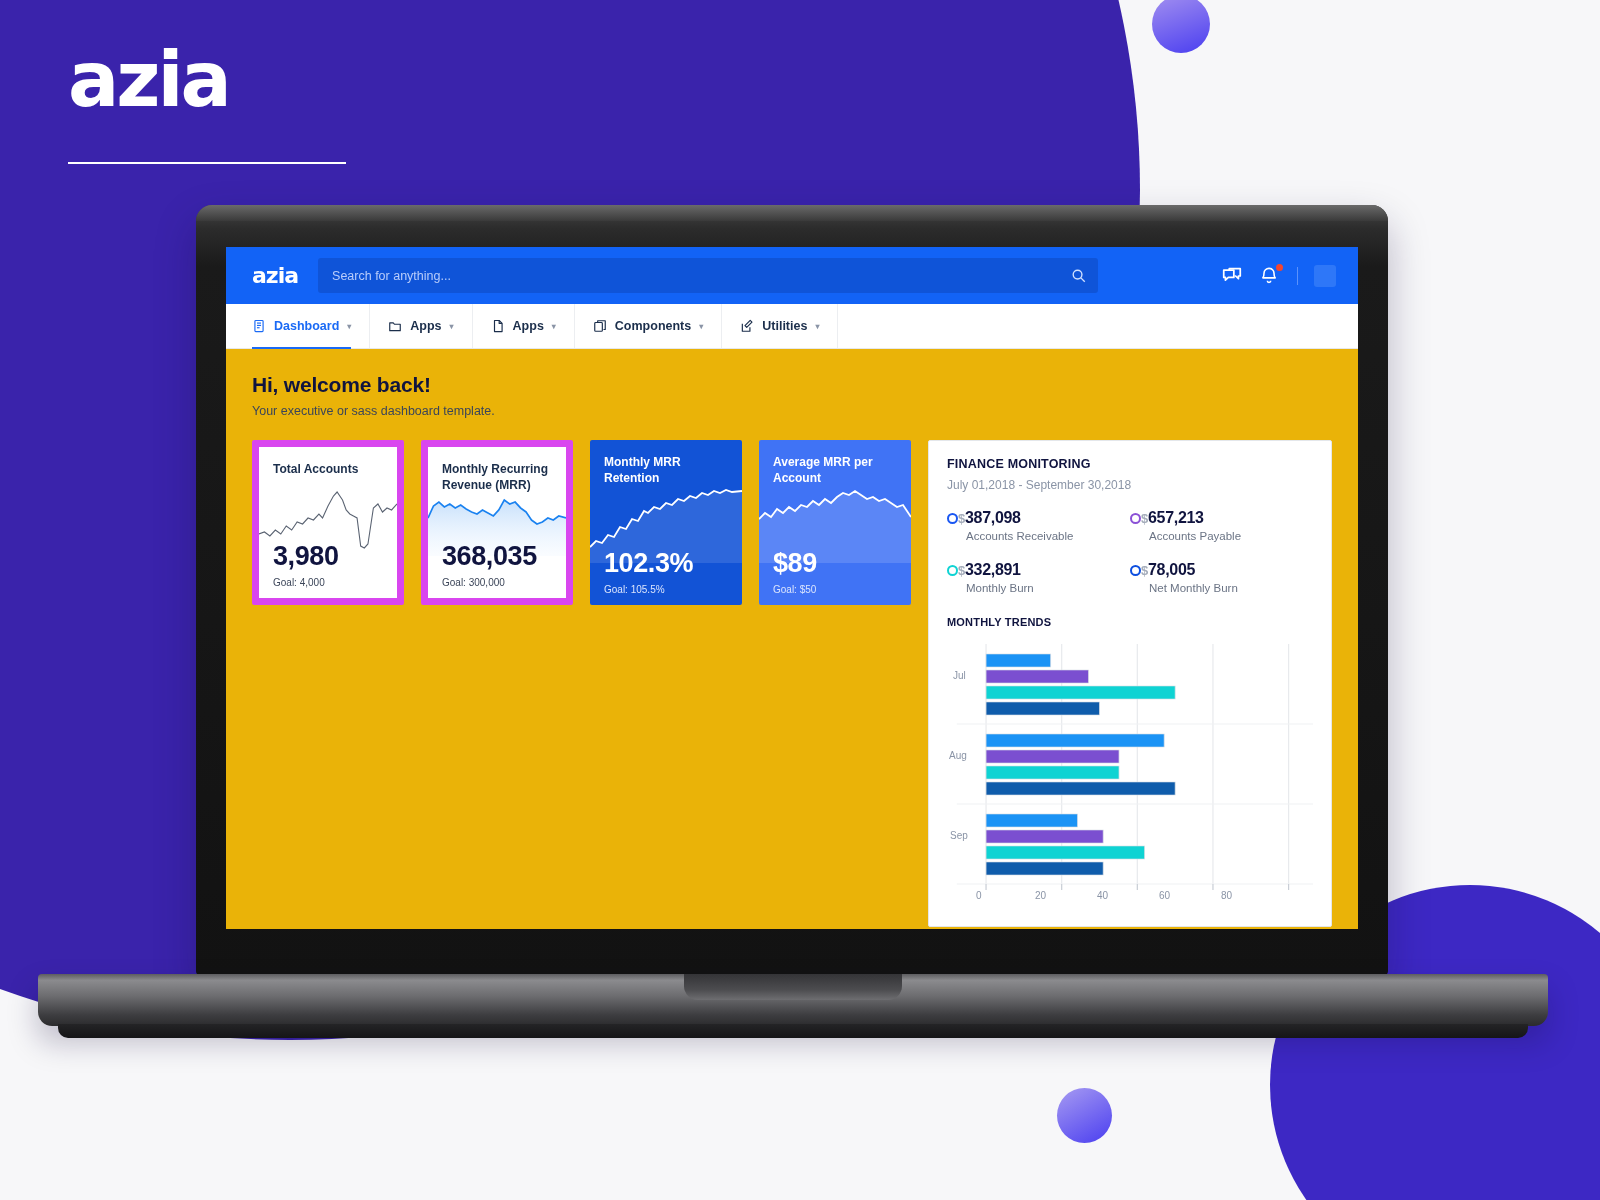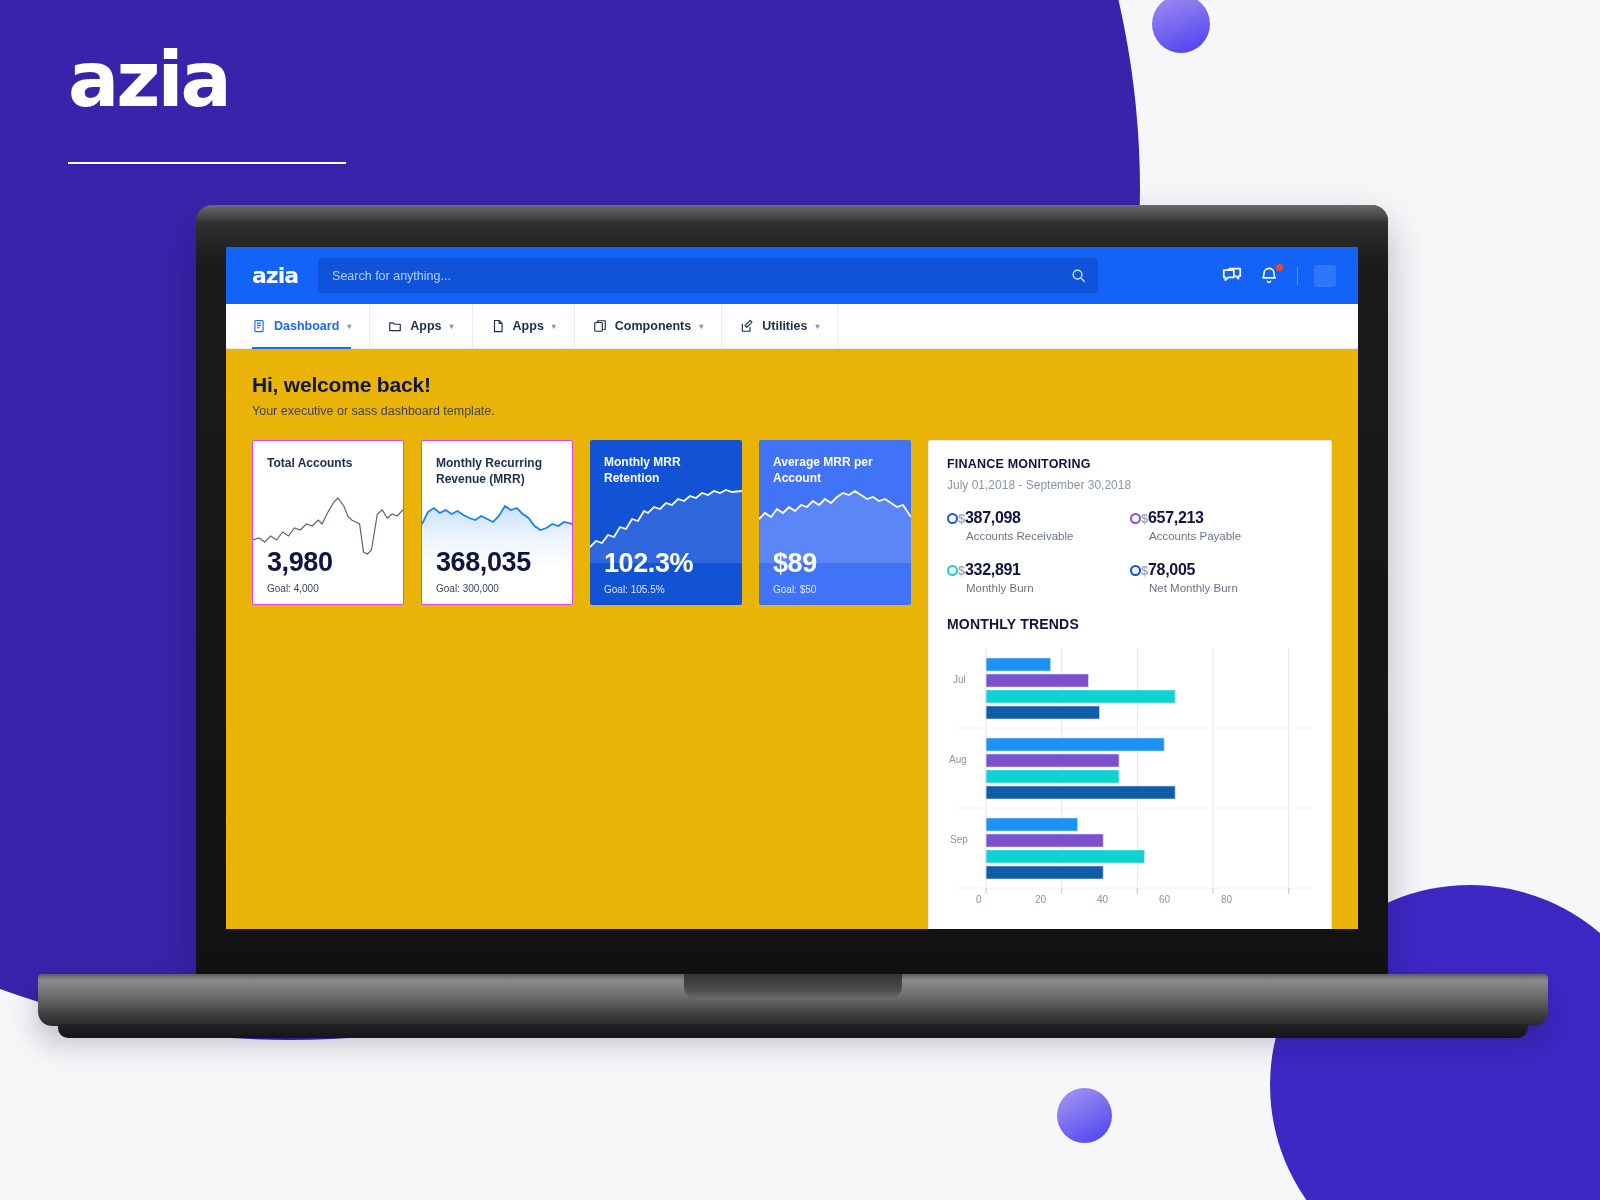--- a/index.html
+++ b/index.html
@@ -133,21 +133,21 @@
   .page-title { font-size: 21px; font-weight: 700; color:#10143f; letter-spacing:-.2px; }
   .page-sub { font-size: 12.5px; color:#3b4559; margin-top: 7px; }
 
   .cards-row { display:flex; gap: 17px; margin-top: 22px; align-items: stretch; }
 
   .kpi {
     width: 152px; height: 165px; border-radius: 2px; position: relative;
     padding: 14px 14px 0 14px; overflow: hidden;
     display: flex; flex-direction: column;
   }
-  .kpi.light { background:#fff; border:1px solid #d946ef; }
+  .kpi.light { background:#fff; border:7px solid #d946ef; }
   .kpi.blue-dark { background:#1253d6; }
   .kpi.blue-light { background:#4073f5; }
   .kpi h4 { font-size: 12px; line-height: 1.35; font-weight: 700; }
   .kpi.light h4 { color:#1b2e4b; }
   .kpi.blue-dark h4, .kpi.blue-light h4 { color:#fff; }
   .kpi .spark { position:absolute; left:0; right:0; bottom: 42px; height: 78px; }
   .kpi .spark svg { width:100%; height:100%; display:block; }
   .kpi .val { position:absolute; left:14px; bottom: 26px; font-size: 27px; font-weight: 700; letter-spacing:-.4px; }
   .kpi.light .val { color:#10143f; }
   .kpi.blue-dark .val, .kpi.blue-light .val { color:#fff; }
@@ -162,21 +162,21 @@
   }
   .fm-title { font-size: 12.5px; font-weight:700; color:#10143f; letter-spacing:.2px; }
   .fm-range { font-size: 12px; color:#8a94a6; margin-top: 7px; }
   .fm-grid { display:flex; flex-wrap: wrap; margin-top: 17px; }
   .fm-item { width: 50%; margin-bottom: 19px; }
   .fm-val { display:flex; align-items:center; gap: 0; }
   .ring { width: 11px; height: 11px; border-radius:50%; border: 2.5px solid; flex: none; }
   .fm-amount { font-size: 16px; font-weight: 700; color:#10143f; letter-spacing:-.3px; }
   .fm-amount .cur { color:#a4acba; font-size: 13px; }
   .fm-label { font-size: 11.5px; color:#6b7485; margin-top: 3px; margin-left: 19px; }
-  .mt-title { font-size: 14px; font-weight:700; color:#10143f; letter-spacing:.2px; margin-top: 3px; }
+  .mt-title { font-size: 11px; font-weight:700; color:#10143f; letter-spacing:.2px; margin-top: 3px; }
 
   
   .barchart { margin-top: 12px; position: relative; height: 270px; }
   .barchart svg { width: 100%; height: 100%; display:block; }
 </style>
 </head>
 <body>
 
 <div class="stage">
 

